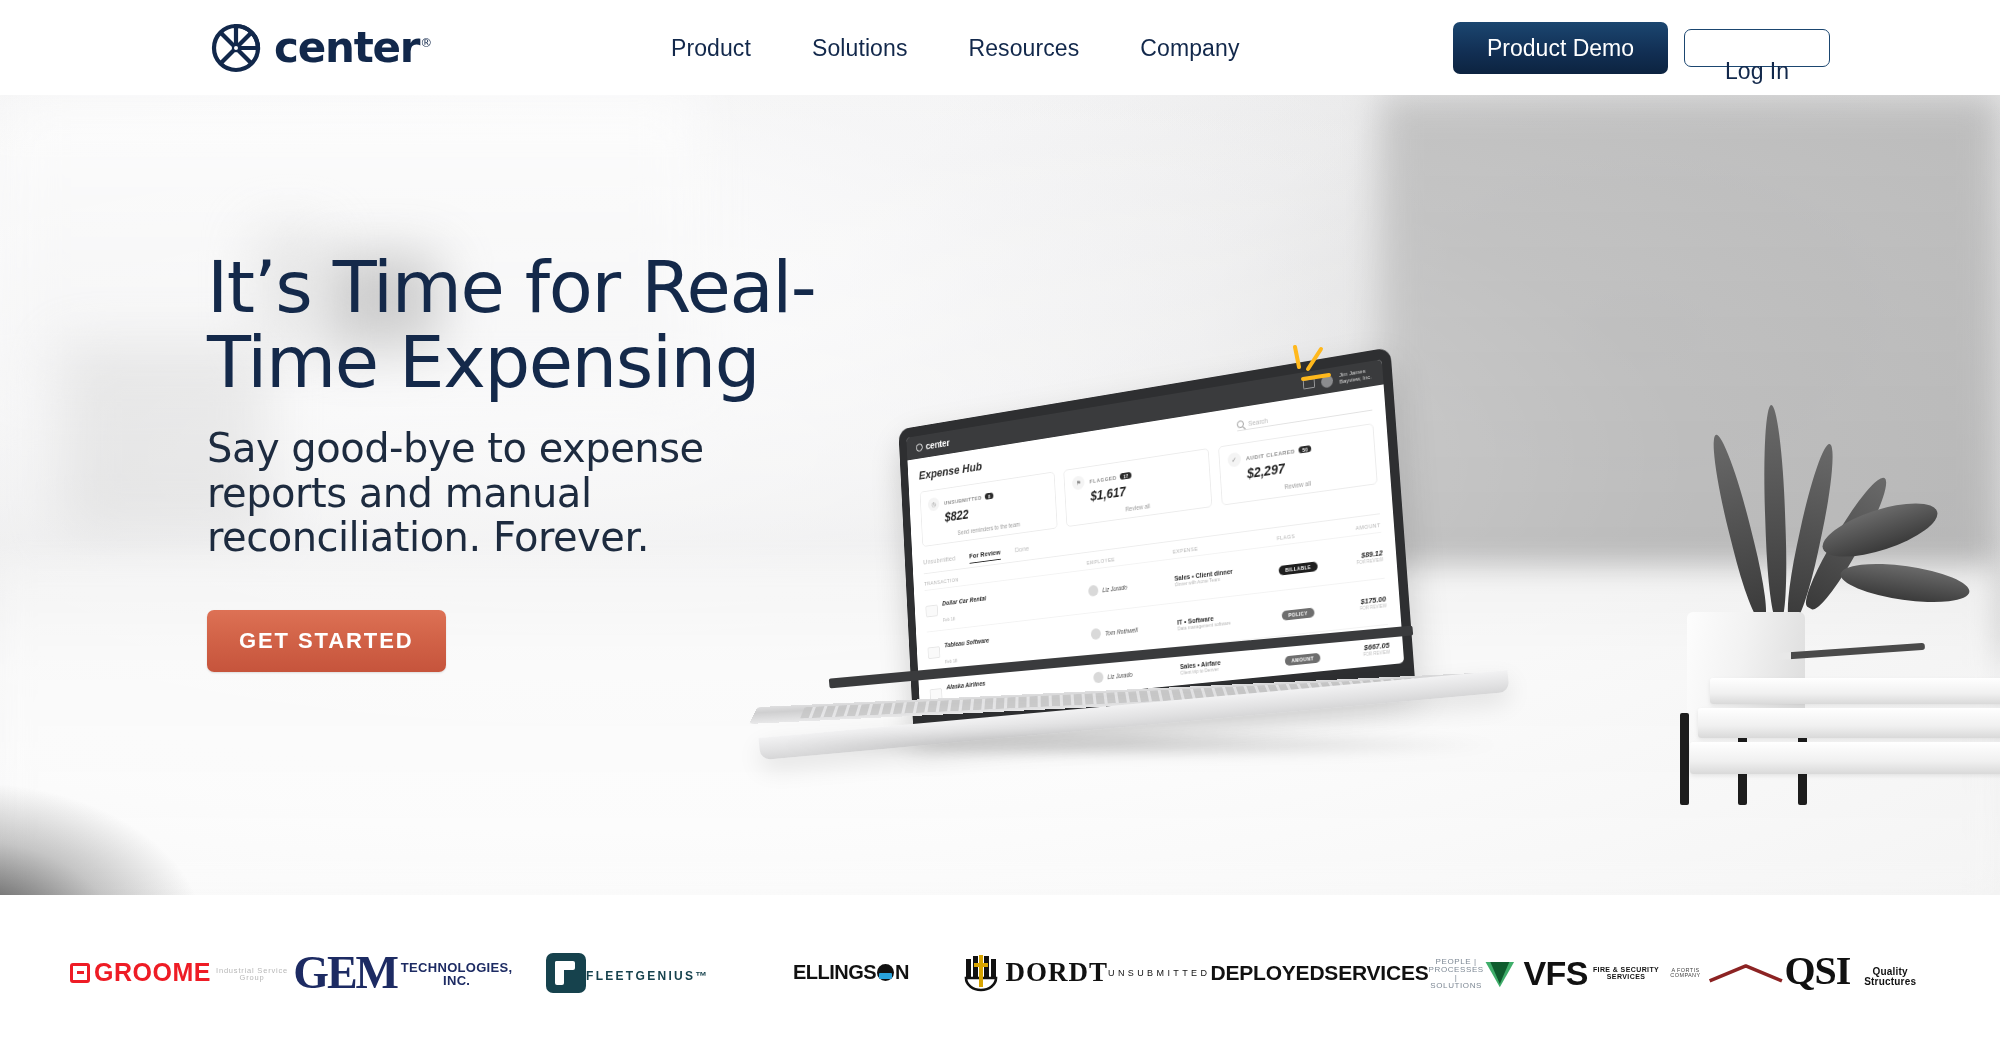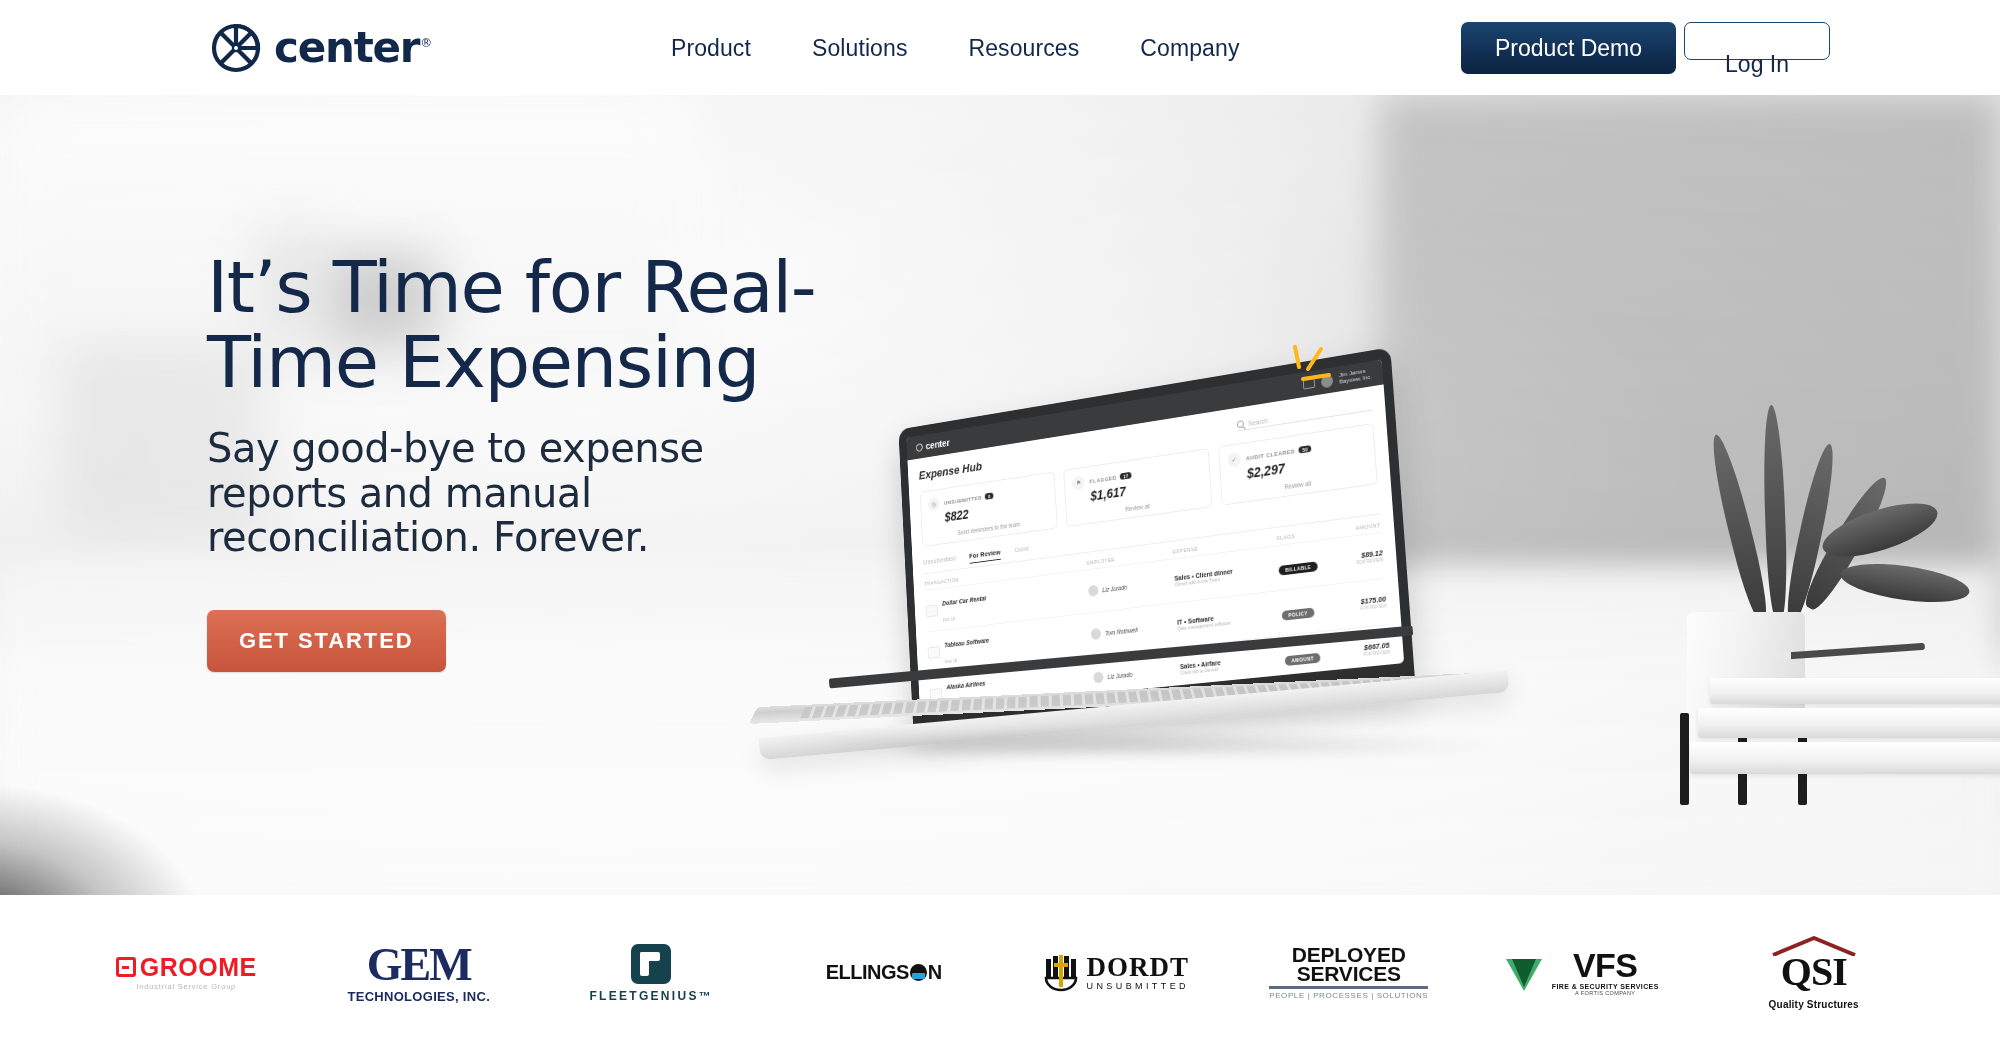--- a/index.html
+++ b/index.html
@@ -34,21 +34,21 @@
   .nav {
     position:absolute; left:645px; top:50%; transform:translateY(-50%);
     display:flex; align-items:center; gap:9px;
   }
   .nav-item {
     font-size:23px; color:#12284B; padding:0 26px; cursor:pointer;
     white-space:nowrap; letter-spacing:0.1px;
   }
   .header-btns {
     position:absolute; right:170px; top:50%; transform:translateY(-50%);
-    display:flex; align-items:flex-start; gap:8px;
+    display:flex; align-items:center; gap:16px;
   }
   .btn-demo {
     background:linear-gradient(180deg,#1b4670 0%,#123055 55%,#0c2340 100%);
     color:#fff; font-size:23px; border-radius:7px;
     padding:0 34px; height:52px; line-height:52px; cursor:pointer;
     border:none; white-space:nowrap;
     font-family:"Liberation Sans", sans-serif;
   }
   .btn-login {
     background:#fff; color:#12284B; font-size:23px; border-radius:7px;
@@ -292,21 +292,21 @@
   .logos {
     position:absolute; left:0; top:895px; width:2000px; height:155px;
     background:#fff; display:flex; align-items:center; justify-content:center;
     gap:0; padding:0 70px;
   }
   .logo-cell {
     flex:1; display:flex; align-items:center; justify-content:center;
     height:100%; text-align:center;
   }
   
-  .bl { display:flex; flex-direction:column; align-items:center; line-height:1; }
+  .bl { display:flex; flex-direction:row; align-items:center; line-height:1; }
   .groome { display:flex; align-items:center; gap:4px; }
   .groome-g {
     width:20px; height:20px; border:3px solid #ee1c25; border-radius:3px;
     position:relative; display:flex; align-items:center; justify-content:center;
   }
   .groome-g:after { content:""; width:7px; height:3px; background:#ee1c25; }
   .groome-txt {
     color:#ee1c25; font-size:25px; font-weight:bold; letter-spacing:0.5px;
     font-family:"Liberation Sans", sans-serif;
   }

